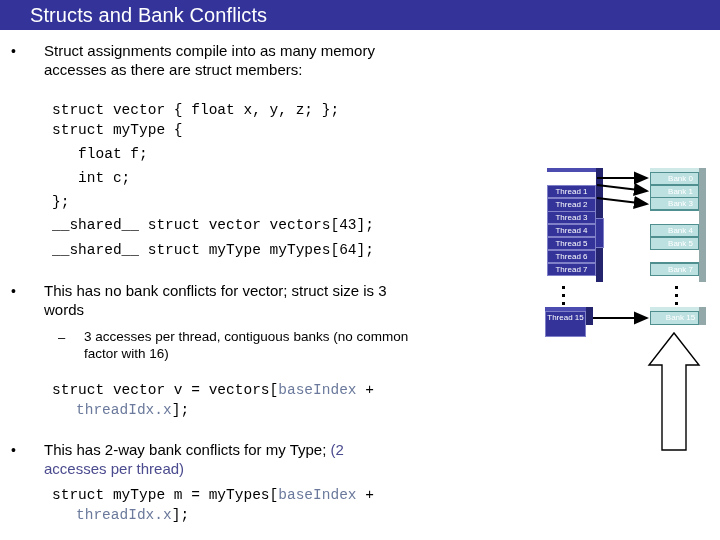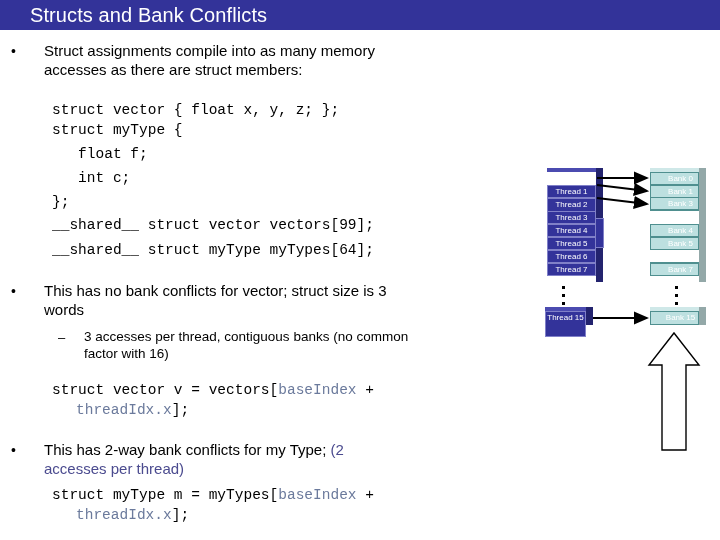--- a/index.html
+++ b/index.html
@@ -164,21 +164,21 @@
 
   <div class="bullet-mark" style="left:11px; top:42px;">•</div>
   <div class="bullet-text" style="left:44px; top:41px;">Struct assignments compile into as many memory</div>
   <div class="bullet-text" style="left:44px; top:60px;">accesses as there are struct members:</div>
 
   <div class="code" style="left:52px; top:101px;">struct vector { float x, y, z; };</div>
   <div class="code" style="left:52px; top:121px;">struct myType {</div>
   <div class="code" style="left:52px; top:145px;">   float f;</div>
   <div class="code" style="left:52px; top:169px;">   int c;</div>
   <div class="code" style="left:52px; top:193px;">};</div>
-  <div class="code" style="left:52px; top:216px;">__shared__ struct vector vectors[99];</div>
+  <div class="code" style="left:52px; top:216px;">__shared__ struct vector vectors[43];</div>
   <div class="code" style="left:52px; top:241px;">__shared__ struct myType myTypes[64];</div>
 
   <div class="bullet-mark" style="left:11px; top:282px;">•</div>
   <div class="bullet-text" style="left:44px; top:281px;">This has no bank conflicts for vector; struct size is 3</div>
   <div class="bullet-text" style="left:44px; top:300px;">words</div>
 
   <div class="dash-mark" style="left:58px; top:329px;">–</div>
   <div class="sub-text" style="left:84px; top:328px;">3 accesses per thread, contiguous banks (no common</div>
   <div class="sub-text" style="left:84px; top:345px;">factor with 16)</div>
 

